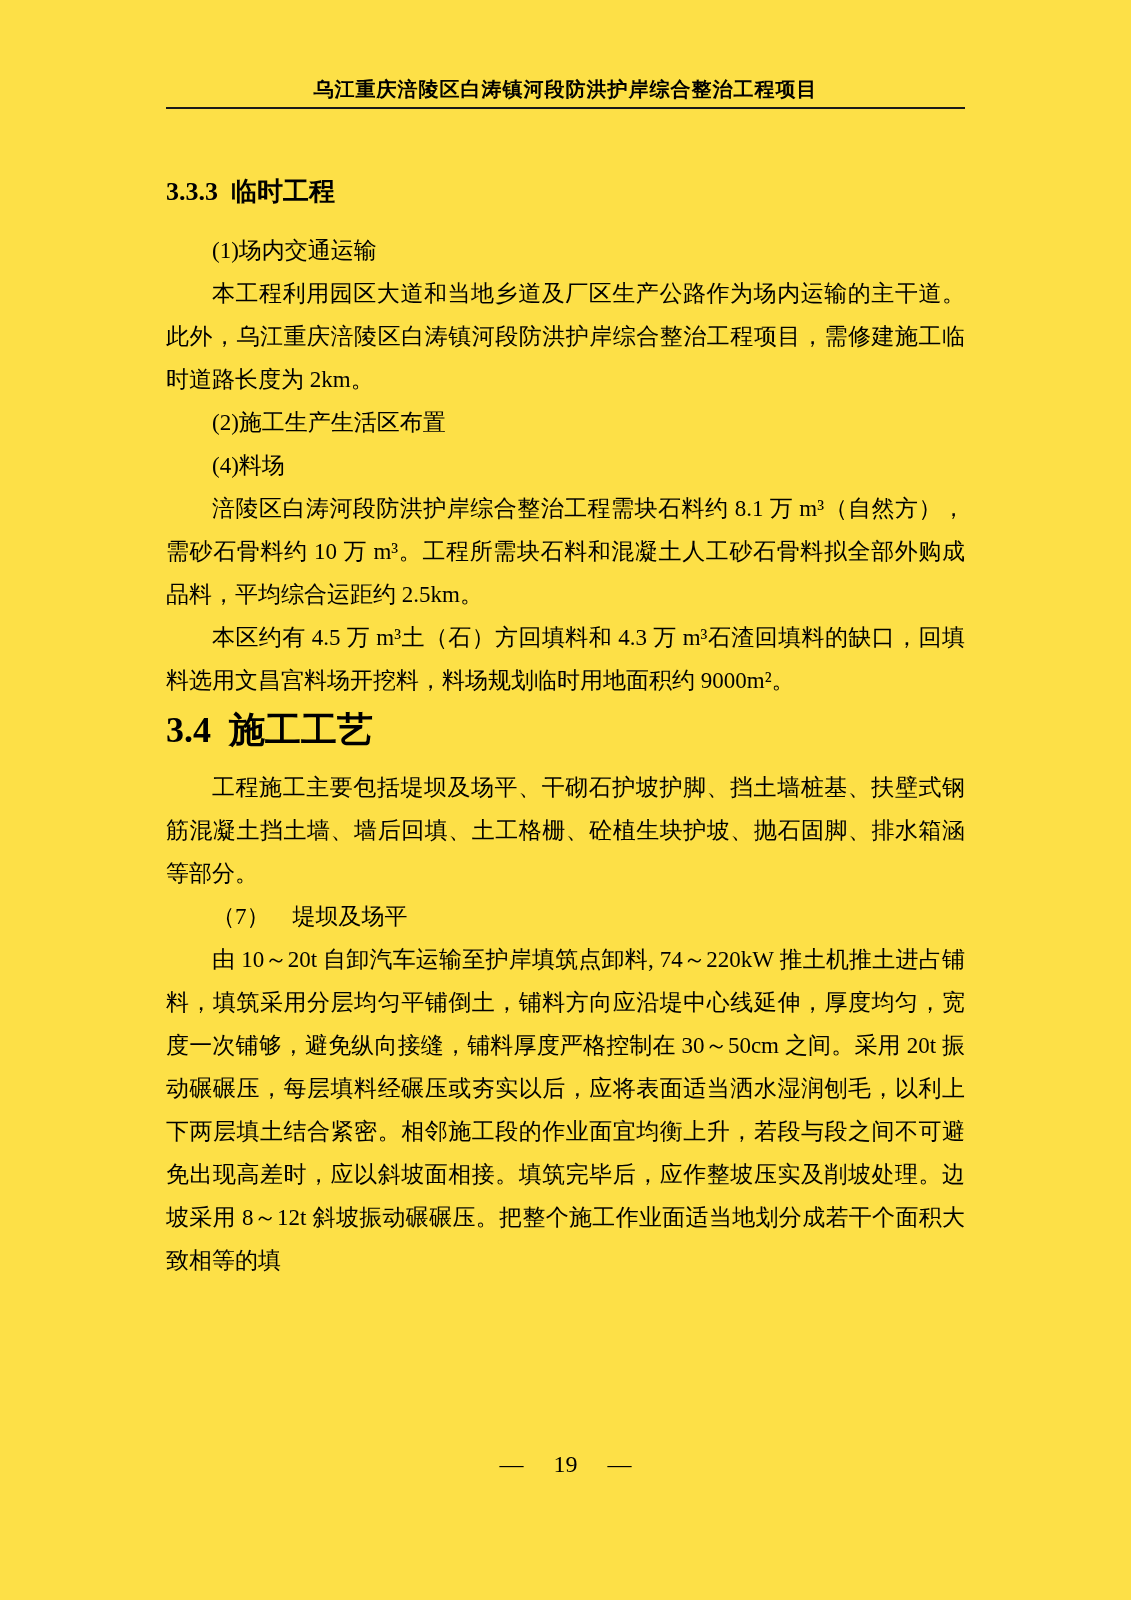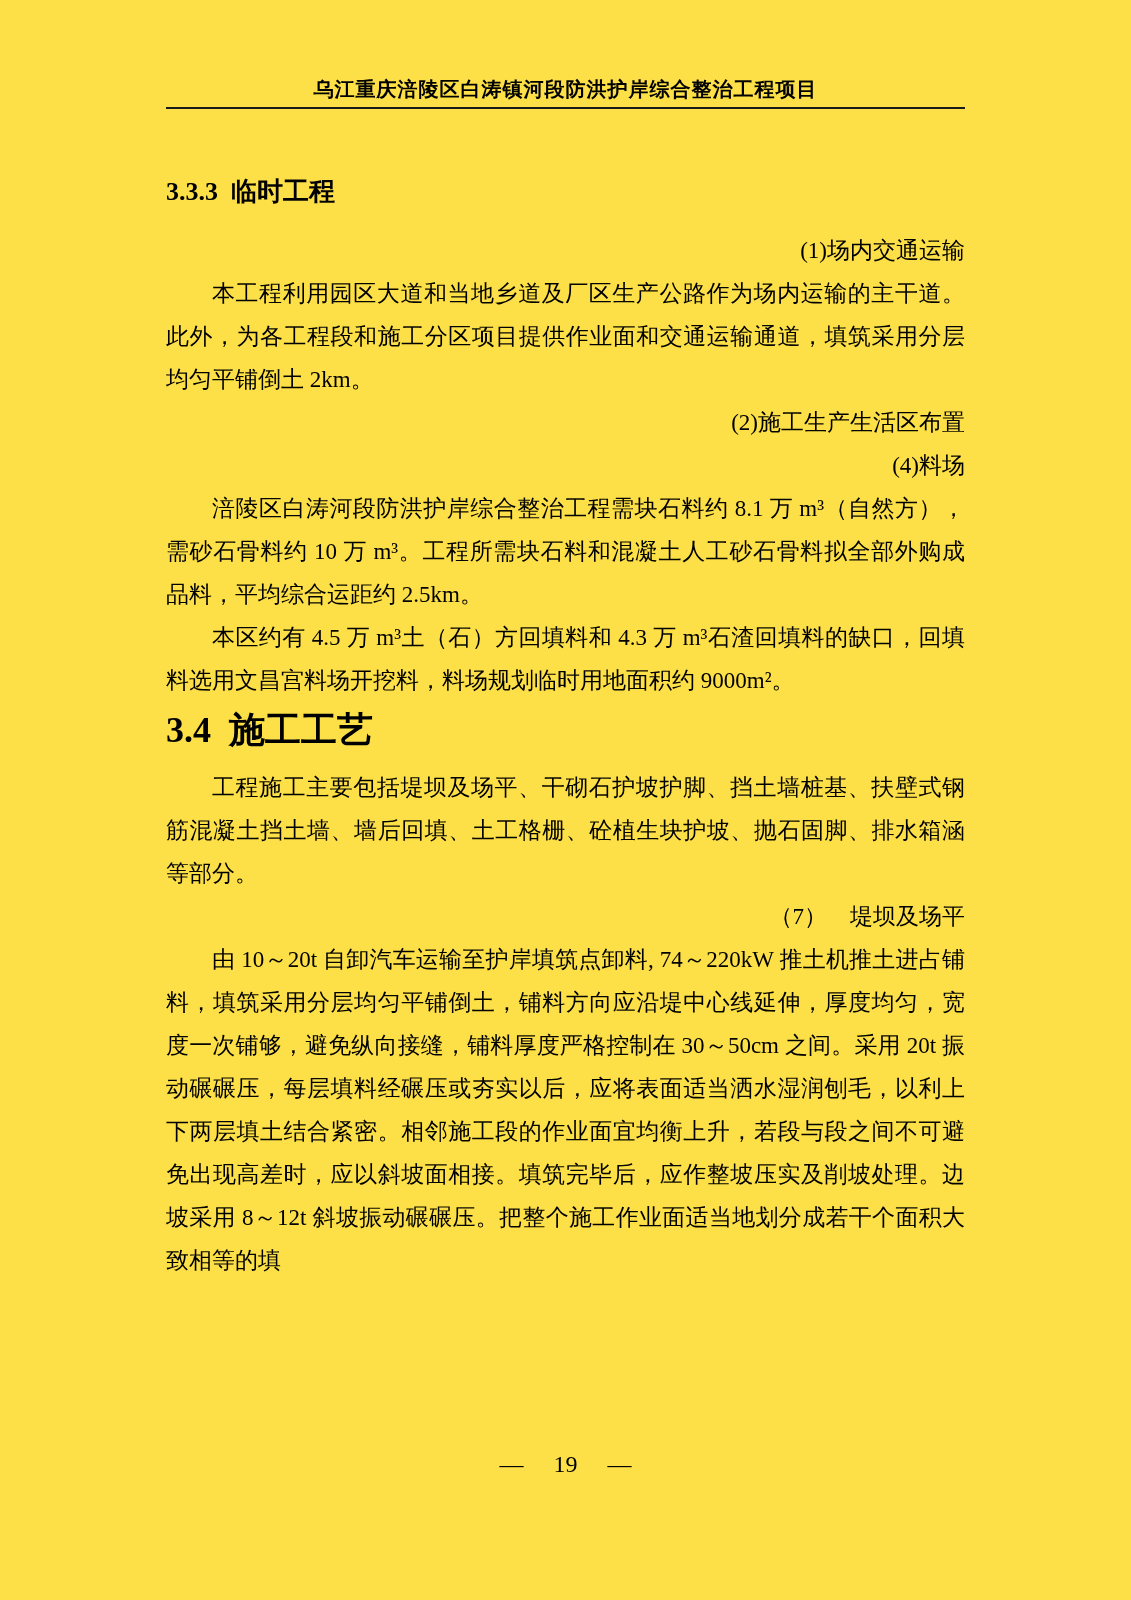--- a/index.html
+++ b/index.html
@@ -54,21 +54,21 @@
     text-align: left;
   }
   .para {
     margin: 0;
     text-indent: 2em;
     text-align: justify;
   }
   .sub-title {
     margin: 0;
     text-indent: 2em;
-    text-align: right;
+    text-align: left;
   }
   .page-footer {
     position: absolute;
     top: 1448px;
     left: 0;
     width: 1131px;
     display: flex;
     justify-content: center;
     align-items: center;
     gap: 30px;
@@ -85,21 +85,21 @@
 <div class="page">
 
   <div class="page-header">乌江重庆涪陵区白涛镇河段防洪护岸综合整治工程项目</div>
 
   <div class="content">
 
     <h3 class="h-sub">3.3.3 临时工程</h3>
 
     <p class="sub-title">(1)场内交通运输</p>
 
-    <p class="para">本工程利用园区大道和当地乡道及厂区生产公路作为场内运输的主干道。此外，为各工程段和施工分区项目提供作业面和交通运输通道，填筑采用分层均匀平铺倒土 2km。</p>
+    <p class="para">本工程利用园区大道和当地乡道及厂区生产公路作为场内运输的主干道。此外，乌江重庆涪陵区白涛镇河段防洪护岸综合整治工程项目，需修建施工临时道路长度为 2km。</p>
 
     <p class="sub-title">(2)施工生产生活区布置</p>
 
 
     <p class="sub-title">(4)料场</p>
 
     <p class="para">涪陵区白涛河段防洪护岸综合整治工程需块石料约 8.1 万 m³（自然方），需砂石骨料约 10 万 m³。工程所需块石料和混凝土人工砂石骨料拟全部外购成品料，平均综合运距约 2.5km。</p>
 
     <p class="para">本区约有 4.5 万 m³土（石）方回填料和 4.3 万 m³石渣回填料的缺口，回填料选用文昌宫料场开挖料，料场规划临时用地面积约 9000m²。</p>
 

